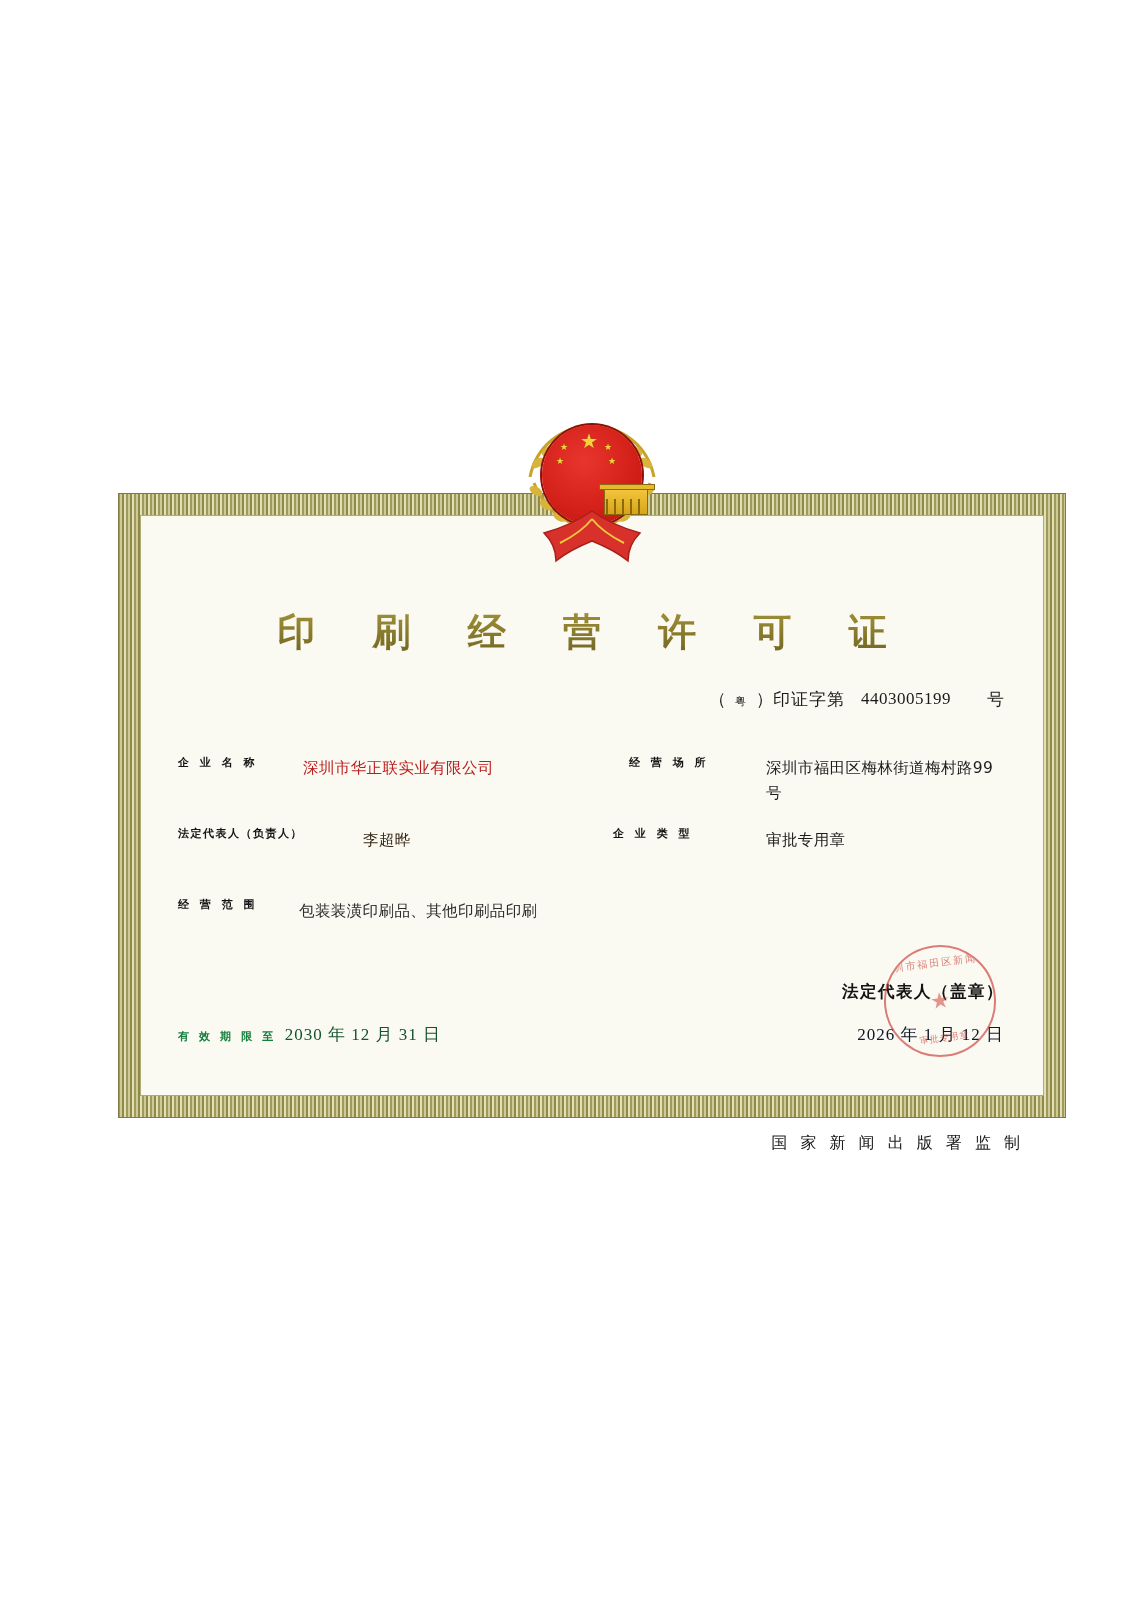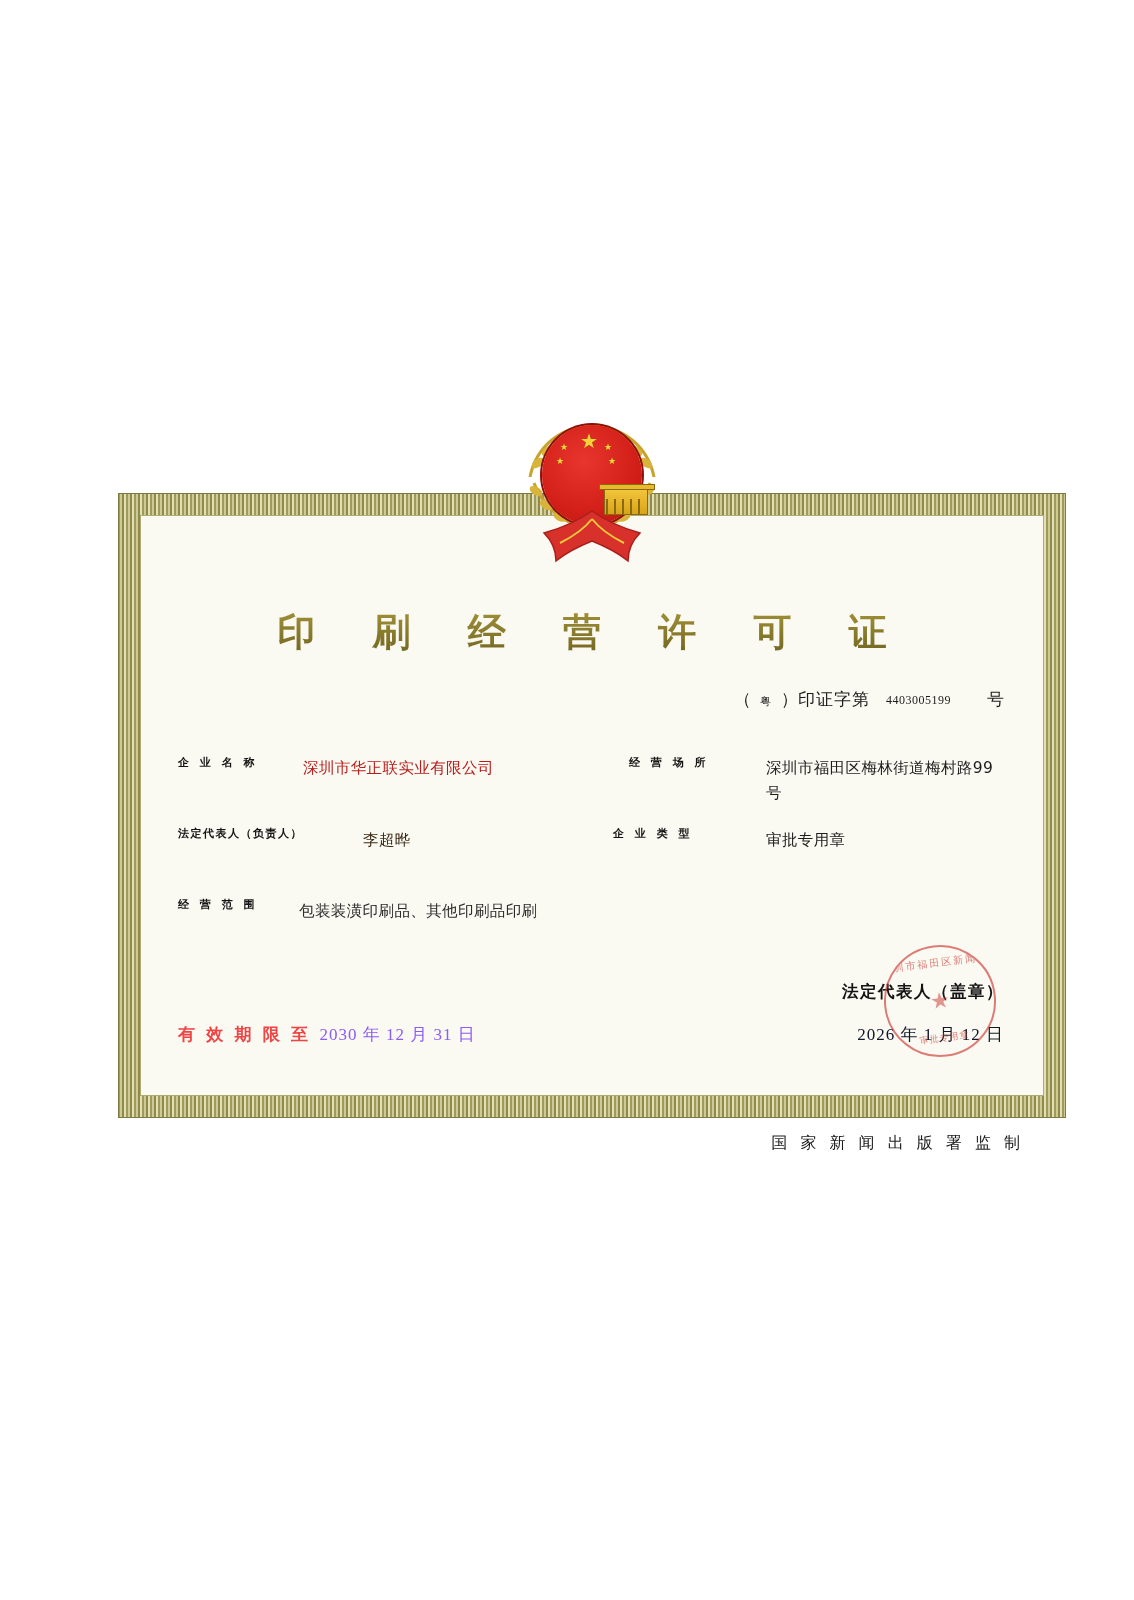--- a/index.html
+++ b/index.html
@@ -151,21 +151,21 @@
   }
   #serial-row .paren { font-size: 17px; }
   #serial-row .prov {
     font-size: 11px;
     padding: 0 9px;
     letter-spacing: 1px;
   }
   #serial-row .zi { letter-spacing: 1px; }
   #serial-row .num {
     font-family: "Liberation Serif", serif;
-    font-size: 12px;
+    font-size: 17px;
     letter-spacing: 0.5px;
     padding: 0 14px 0 16px;
     position: relative;
     top: -1px;
   }
   #serial-row .hao { padding-left: 22px; }
 
   
   .field-label {
     position: absolute;
@@ -212,31 +212,31 @@
 
   #valid-row {
     position: absolute;
     left: 178px;
     top: 1023px;
     display: flex;
     align-items: baseline;
     white-space: nowrap;
   }
   #valid-row .lbl {
-    font-family: Liberation Serif, serif;
+    font-family: Liberation Sans, sans-serif;
     font-weight: bold;
-    font-size: 17px;
+    font-size: 11px;
     letter-spacing: 3.5px;
-    color: #ef4444;
+    color: #15803d;
   }
   #valid-row .dt {
     font-family: "Liberation Serif", serif;
     font-size: 17px;
     letter-spacing: 1px;
-    color: #8b5cf6;
+    color: #14532d;
     padding-left: 8px;
   }
 
   #issue-date {
     position: absolute;
     right: 130px;
     top: 1023px;
     font-family: "Liberation Serif", serif;
     font-size: 17px;
     letter-spacing: 1px;

